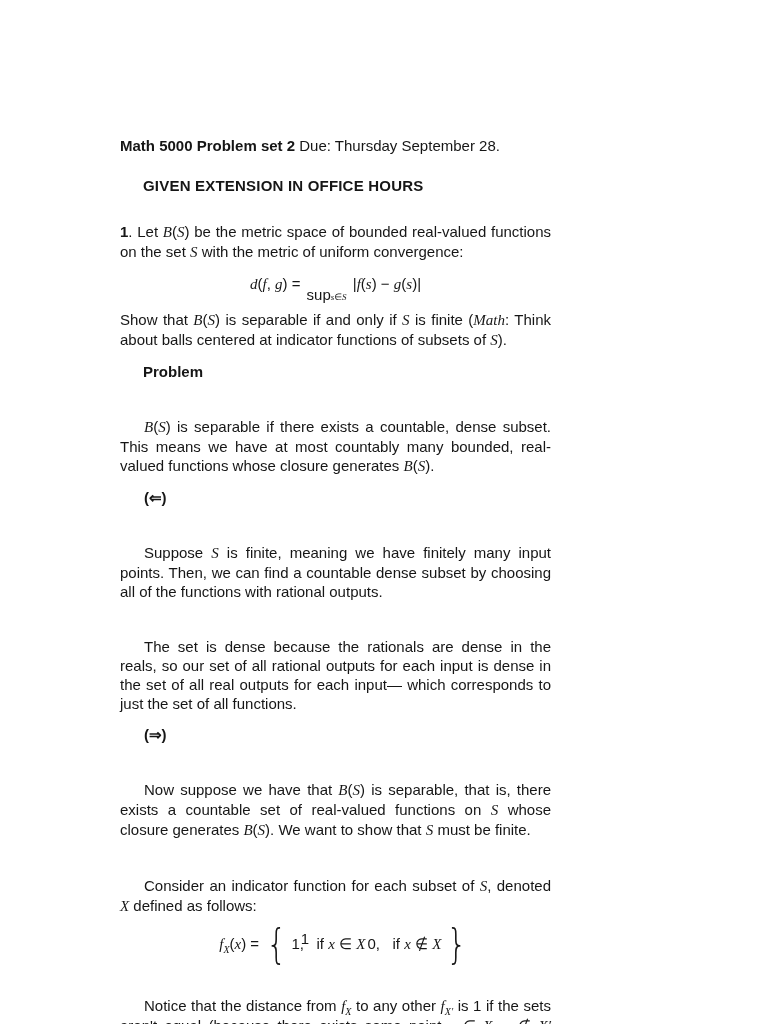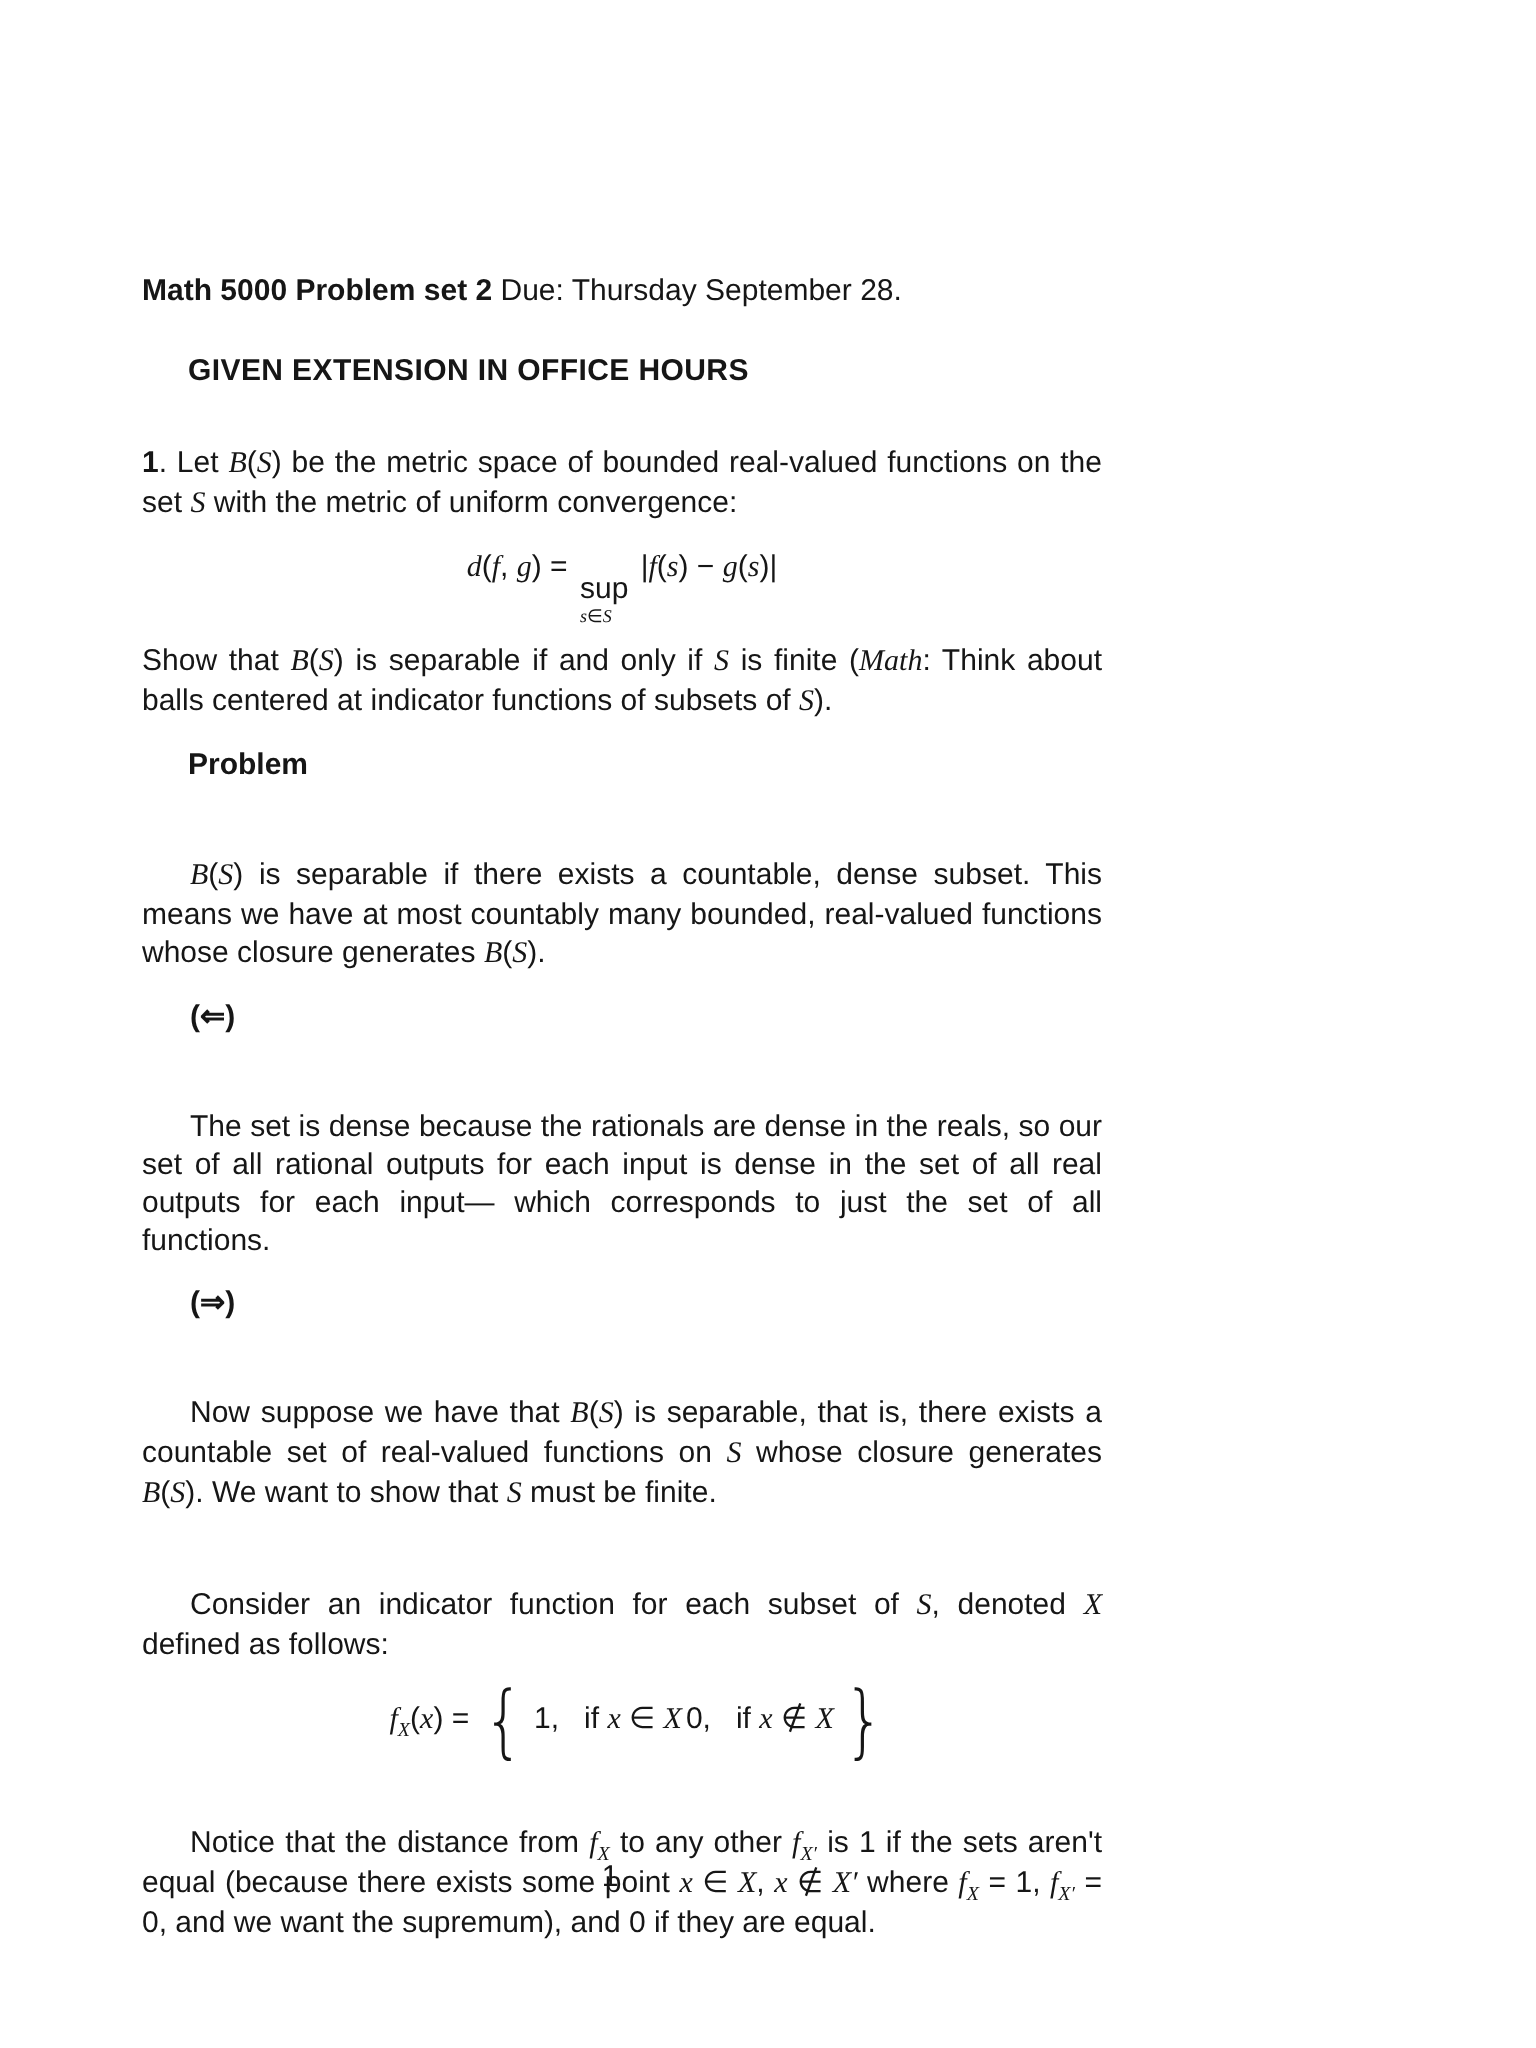--- a/index.html
+++ b/index.html
@@ -6,38 +6,38 @@
   .page {
     position: relative;
     width: 610px;
     height: 1024px;
     box-sizing: border-box;
     background: #ffffff;
     color: #161616;
     font-family: "Liberation Sans", sans-serif;
     font-size: 15px;
     line-height: 19px;
-    padding: 136px 59px 0 71px;
+    padding: 136px 59px 0 120px;
     overflow: hidden;
   }
   p { margin: 0; }
   i { font-family: "Liberation Serif", serif; font-style: italic; }
   sub { font-size: 10px; line-height: 0; }
   .hdr { margin: 0 0 21px 0; }
   .hdr b { font-weight: bold; }
   .notice { font-weight: bold; padding-left: 23px; margin: 0 0 27px 0; letter-spacing: 0.2px; }
   .para { text-align: justify; margin: 0 0 12px 0; }
   .ind { text-indent: 24px; margin-top: 36px; }
   .subhead { font-weight: bold; padding-left: 23px; margin: 2px 0 20px 0; }
   .marker { font-weight: bold; padding-left: 24px; margin: 12px 0 11px 0; }
   .formula { text-align: center; margin: 6px 0 8px 0; }
   .supstack {
     display: inline-flex;
-    flex-direction: column;
-    align-items: flex-start;
+    flex-direction: row;
+    align-items: flex-end;
     vertical-align: -11px;
     line-height: 1;
     margin: 0 2px;
   }
   .supstack .op { line-height: 1; }
   .supstack .opsub { font-size: 9px; margin-top: 2px; }
   .cases {
     display: flex;
     justify-content: center;
     align-items: center;
@@ -84,20 +84,21 @@
       </span><span> |<i>f</i>(<i>s</i>) − <i>g</i>(<i>s</i>)|</span></div>
 
   <p class="para">Show that <i>B</i>(<i>S</i>) is separable if and only if <i>S</i> is finite (<i>Math</i>: Think about balls centered at indicator functions of subsets of <i>S</i>).</p>
 
   <p class="subhead">Problem</p>
 
   <p class="para ind"><i>B</i>(<i>S</i>) is separable if there exists a countable, dense subset. This means we have at most countably many bounded, real-valued functions whose closure generates <i>B</i>(<i>S</i>).</p>
 
   <p class="marker">(⇐)</p>
 
+  <p class="para ind">Suppose <i>S</i> is finite, meaning we have finitely many input points. Then, we can find a countable dense subset by choosing all of the functions with rational outputs.</p>
 
 
   <p class="para ind">The set is dense because the rationals are dense in the reals, so our set of all rational outputs for each input is dense in the set of all real outputs for each input— which corresponds to just the set of all functions.</p>
 
   <p class="marker">(⇒)</p>
 
   <p class="para ind">Now suppose we have that <i>B</i>(<i>S</i>) is separable, that is, there exists a countable set of real-valued functions on <i>S</i> whose closure generates <i>B</i>(<i>S</i>). We want to show that <i>S</i> must be finite.</p>
 
   <p class="para ind">Consider an indicator function for each subset of <i>S</i>, denoted <i>X</i> defined as follows:</p>
 

